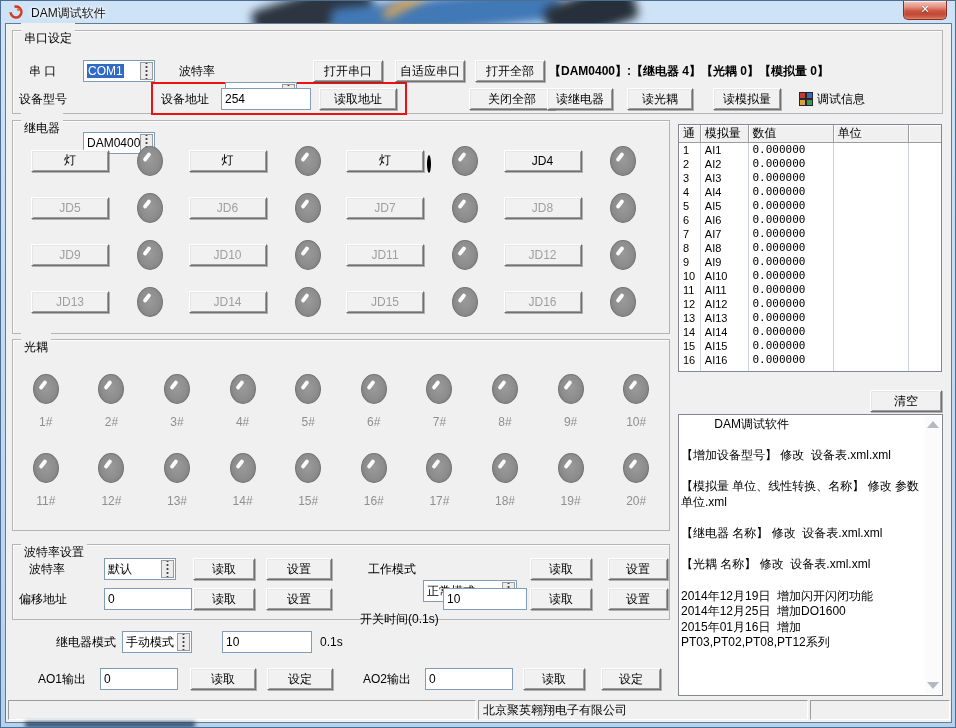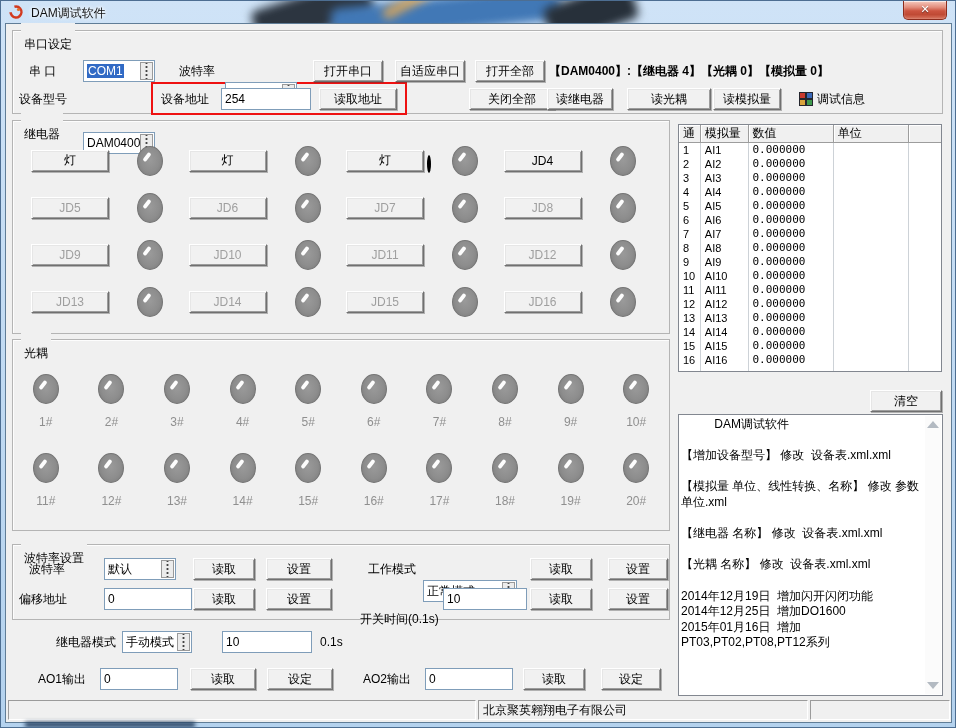--- a/index.html
+++ b/index.html
@@ -19,21 +19,21 @@
   .title-text { position:absolute; left:30px; top:4px; font-size:12px; color:#111; text-shadow:0 0 4px #fff,0 0 4px #fff; white-space:nowrap; }
   .close-btn { position:absolute; right:8px; top:0; width:44px; height:19px; border:1px solid #8c2c1d; border-top:none; border-radius:0 0 5px 5px;
     background:linear-gradient(#f6cabf 0%,#e28d7c 35%,#cc5440 55%,#c04a35 75%,#d7745f 100%);
     box-shadow:inset 0 1px 0 rgba(255,255,255,.6), inset 0 0 2px rgba(255,255,255,.4);
     color:#fff; font-weight:bold; font-size:11px; text-align:center; line-height:17px; cursor:pointer; text-shadow:0 1px 1px rgba(0,0,0,.5); }
 
   
   .client { position:absolute; left:4px; top:22px; width:947px; height:700px; background:#f0f0f0; border:1px solid #607d97; }
 
   .groupbox { position:absolute; border:1px solid #b4b4b4; box-shadow:inset 1px 1px 0 #fdfdfd; }
-  .grouplabel { position:absolute; top:-8px; left:8px; background:#f0f0f0; padding:14px 3px; font-size:12px; line-height:14px; }
+  .grouplabel { position:absolute; top:-8px; left:8px; background:#f0f0f0; padding:8px 3px; font-size:12px; line-height:14px; }
 
   .abs { position:absolute; }
   .lbl { font-size:12px; line-height:22px; white-space:nowrap; }
 
   .btn { background:#f1f1f1; border:1px solid #707070; border-top-color:#fff; border-left-color:#fff;
     box-shadow:inset 1px 1px 0 #e6e6e6, inset -1px -1px 0 #9c9c9c, 1px 1px 0 rgba(60,60,60,.35);
     font-family:inherit; font-size:12px; height:22px; text-align:center; cursor:pointer; color:#000; padding:0 2px; }
 
   .txt { background:#fff; border:1px solid #7f9db9; height:22px; font-family:inherit; font-size:12px; padding:8px 3px; }
 
@@ -135,21 +135,21 @@
       <div class="abs combo" style="left:70px; top:57px; width:72px;">
         <span class="val">DAM0400</span>
         <span class="dd"></span>
       </div>
       <span class="abs lbl" style="left:148px; top:57px;">设备地址</span>
       <input class="abs txt" style="left: 208px; top: 57px; width: 90px;" value="254">
       <button class="abs btn" style="left:306px; top:57px; width:78px;">读取地址</button>
       <span class="abs lamp" style="left:414px; top:60px;"></span>
       <button class="abs btn" style="left:456px; top:57px; width:86px;">关闭全部</button>
       <button class="abs btn" style="left:534px; top:57px; width:66px;">读继电器</button>
-      <button class="abs btn" style="left:614px; top:57px; width:84px;">读光耦</button>
+      <button class="abs btn" style="left:614px; top:57px; width:66px;">读光耦</button>
       <button class="abs btn" style="left:700px; top:57px; width:68px;">读模拟量</button>
       <div class="abs dbg" style="left:786px; top:57px;">
         <svg width="14" height="14" viewBox="0 0 14 14">
           <rect x="0" y="0" width="14" height="14" fill="#23252d"></rect>
           <rect x="1" y="1" width="5" height="5" fill="#c93a2e"></rect>
           <rect x="8" y="1" width="5" height="5" fill="#3a68b8"></rect>
           <rect x="1" y="8" width="5" height="5" fill="#d9a register33c" fill-opacity="0"></rect>
           <rect x="1" y="8" width="5" height="5" fill="#d9a33c"></rect>
           <rect x="8" y="8" width="5" height="5" fill="#3f9a4d"></rect>
         </svg>

